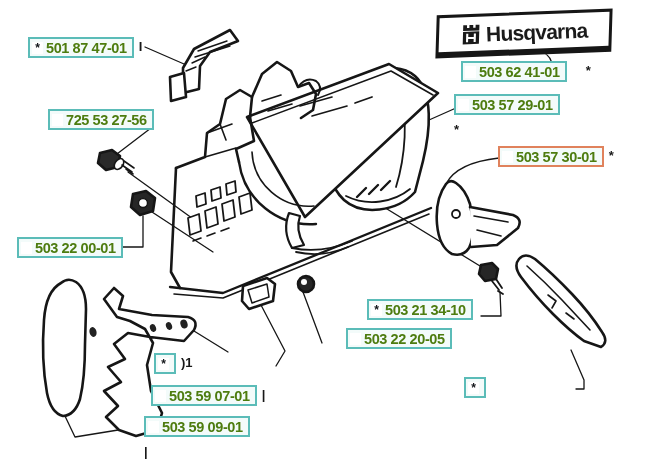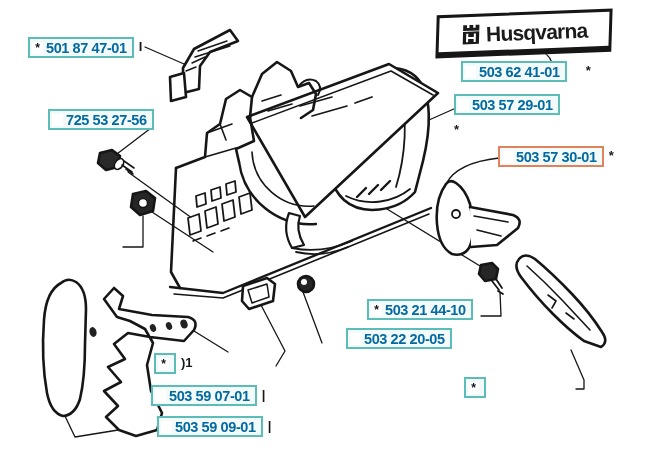--- a/index.html
+++ b/index.html
@@ -6,21 +6,21 @@
   .stage{position:relative;width:650px;height:464px;background:#fff;overflow:hidden;
          font-family:"Liberation Sans",sans-serif;}
   .artwork{position:absolute;left:0;top:0;z-index:1;}
   
   .plabel{position:absolute;display:flex;align-items:flex-start;gap:5px;z-index:3;cursor:pointer;}
   .plabel .box{display:flex;align-items:center;gap:3px;border:2px solid var(--teal,#5bbcb8);
                background:var(--label_fill,#f3fbfa);padding:0 5px 0 2px;height:17px;}
   .plabel.highlight .box{border-color:var(--orange,#e0825c);text-align:right;}
   .plabel .sq{min-width:11px;height:12px;background:#fff;display:flex;align-items:center;
               justify-content:center;font-weight:bold;font-size:12px;line-height:10px;color:#101418;}
-  .plabel .num{font-weight:bold;font-size:14.5px;letter-spacing:-0.4px;color:#0369a1;
+  .plabel .num{font-weight:bold;font-size:14.5px;letter-spacing:-0.4px;color:#4d7c0f;
                white-space:nowrap;}
   .plabel .suffix{font-weight:bold;font-size:13px;color:#181818;margin-top:2px;white-space:pre;}
   
   .logo-plate{position:absolute;left:436px;top:12px;width:170px;height:34px;z-index:3;
               border:3px solid #161616;border-bottom-width:6px;background:#fff;
               transform:rotate(-2.2deg) skewX(-4deg);display:flex;align-items:center;
               justify-content:center;gap:5px;}
   .logo-text{font-weight:bold;font-size:21px;letter-spacing:-0.8px;color:#1b1b1b;
              transform:skewX(4deg);line-height:1;}
 </style>
@@ -205,20 +205,27 @@
   </div>
 
   <div class="plabel" style="left:18px;top:109px;margin-left:30px;">
     <span class="box">
         <span class="sq"></span>
         <span class="num">725 53 27-56</span>
       </span>
     <span class="suffix"></span>
   </div>
 
+  <div class="plabel" style="left:17px;top:237px;">
+    <span class="box">
+        <span class="sq"></span>
+        <span class="num">503 22 00-01</span>
+      </span>
+    <span class="suffix"></span>
+  </div>
 
   <div class="plabel" style="left:461px;top:61px;gap:19px;">
     <span class="box">
         <span class="sq"></span>
         <span class="num">503 62 41-01</span>
       </span>
     <span class="suffix">*</span>
   </div>
 
   <div class="plabel" style="left:454px;top:94px;flex-direction:column;">
@@ -233,21 +240,21 @@
     <span class="box">
         <span class="sq"></span>
         <span class="num">503 57 30-01</span>
       </span>
     <span class="suffix">*</span>
   </div>
 
   <div class="plabel" style="left:367px;top:299px;">
     <span class="box">
         <span class="sq">*</span>
-        <span class="num">503 21 44-10</span>
+        <span class="num">503 21 34-10</span>
       </span>
     <span class="suffix"></span>
   </div>
 
   <div class="plabel" style="left:321px;top:328px;padding-left:25px;">
     <span class="box">
         <span class="sq"></span>
         <span class="num">503 22 20-05</span>
       </span>
     <span class="suffix"></span>
@@ -261,21 +268,21 @@
   </div>
 
   <div class="plabel" style="left:151px;top:385px;">
     <span class="box">
         <span class="sq"></span>
         <span class="num">503 59 07-01</span>
       </span>
     <span class="suffix">|</span>
   </div>
 
-  <div class="plabel" style="left:157px;top:416px;">
+  <div class="plabel" style="left:144px;top:416px;flex-direction:column;">
     <span class="box">
         <span class="sq"></span>
         <span class="num">503 59 09-01</span>
       </span>
     <span class="suffix">|</span>
   </div>
 
   <div class="plabel" style="left:464px;top:377px;">
     <span class="box">
         <span class="sq">*</span>

